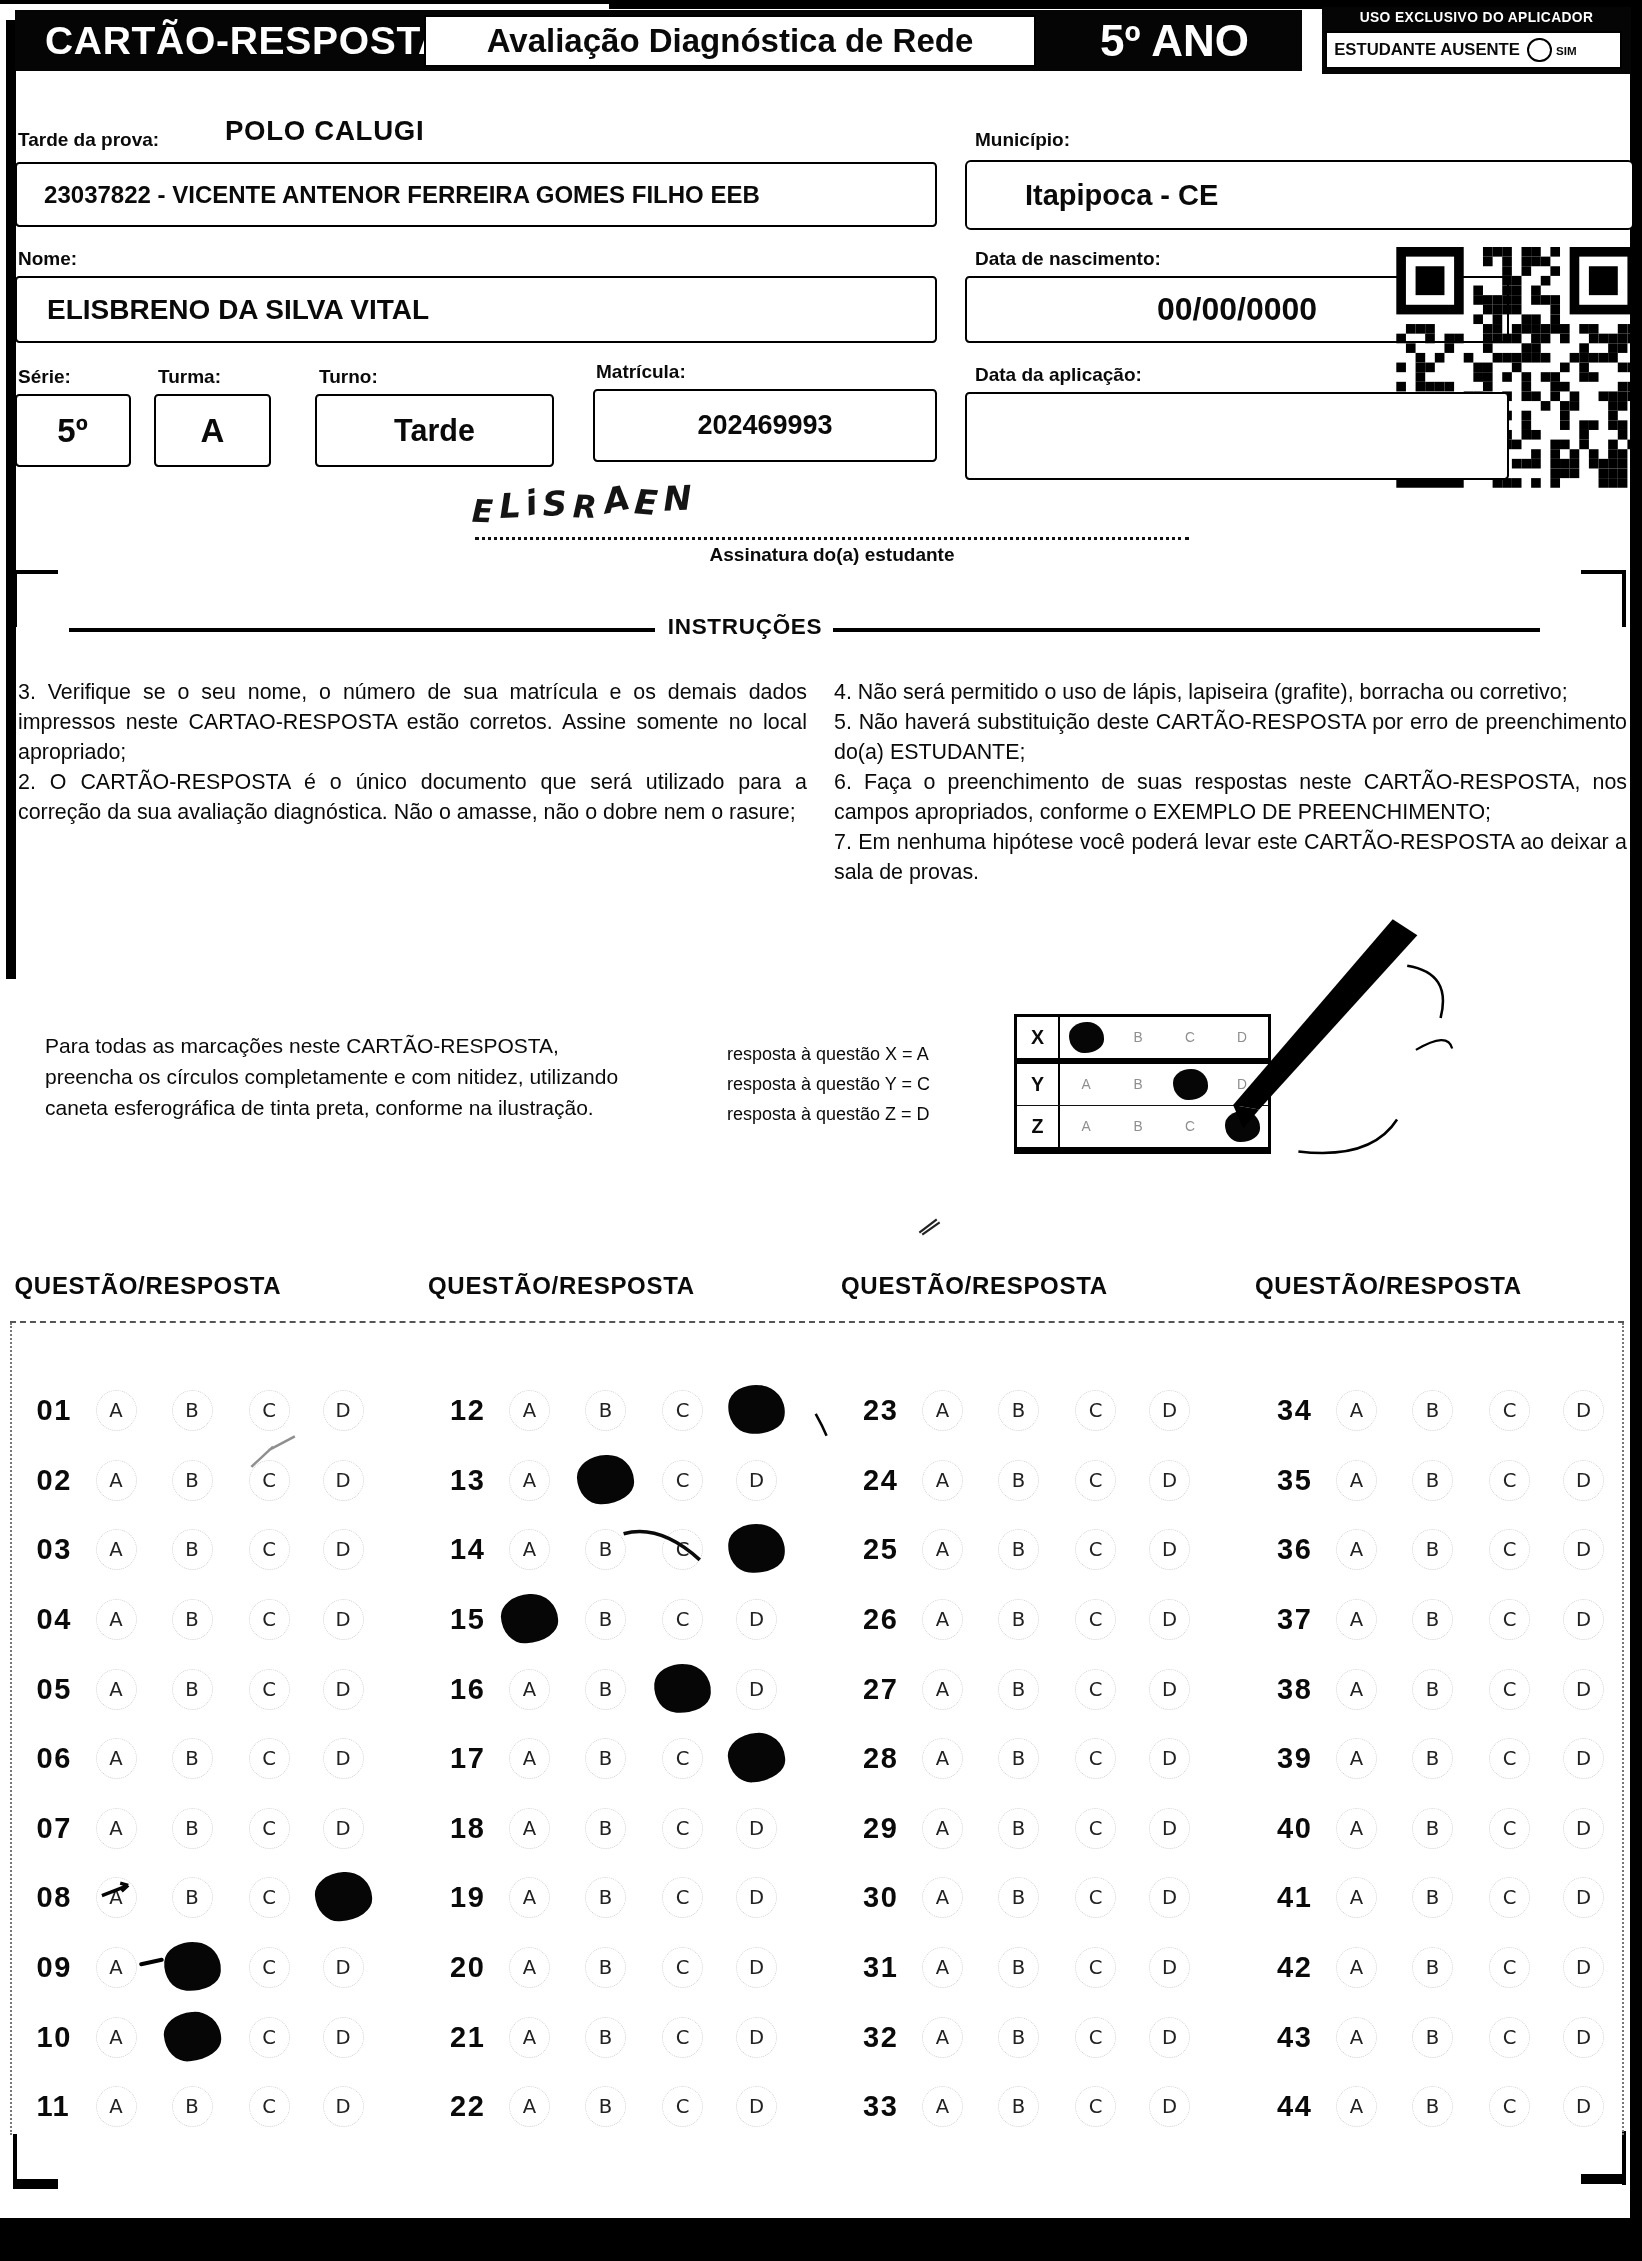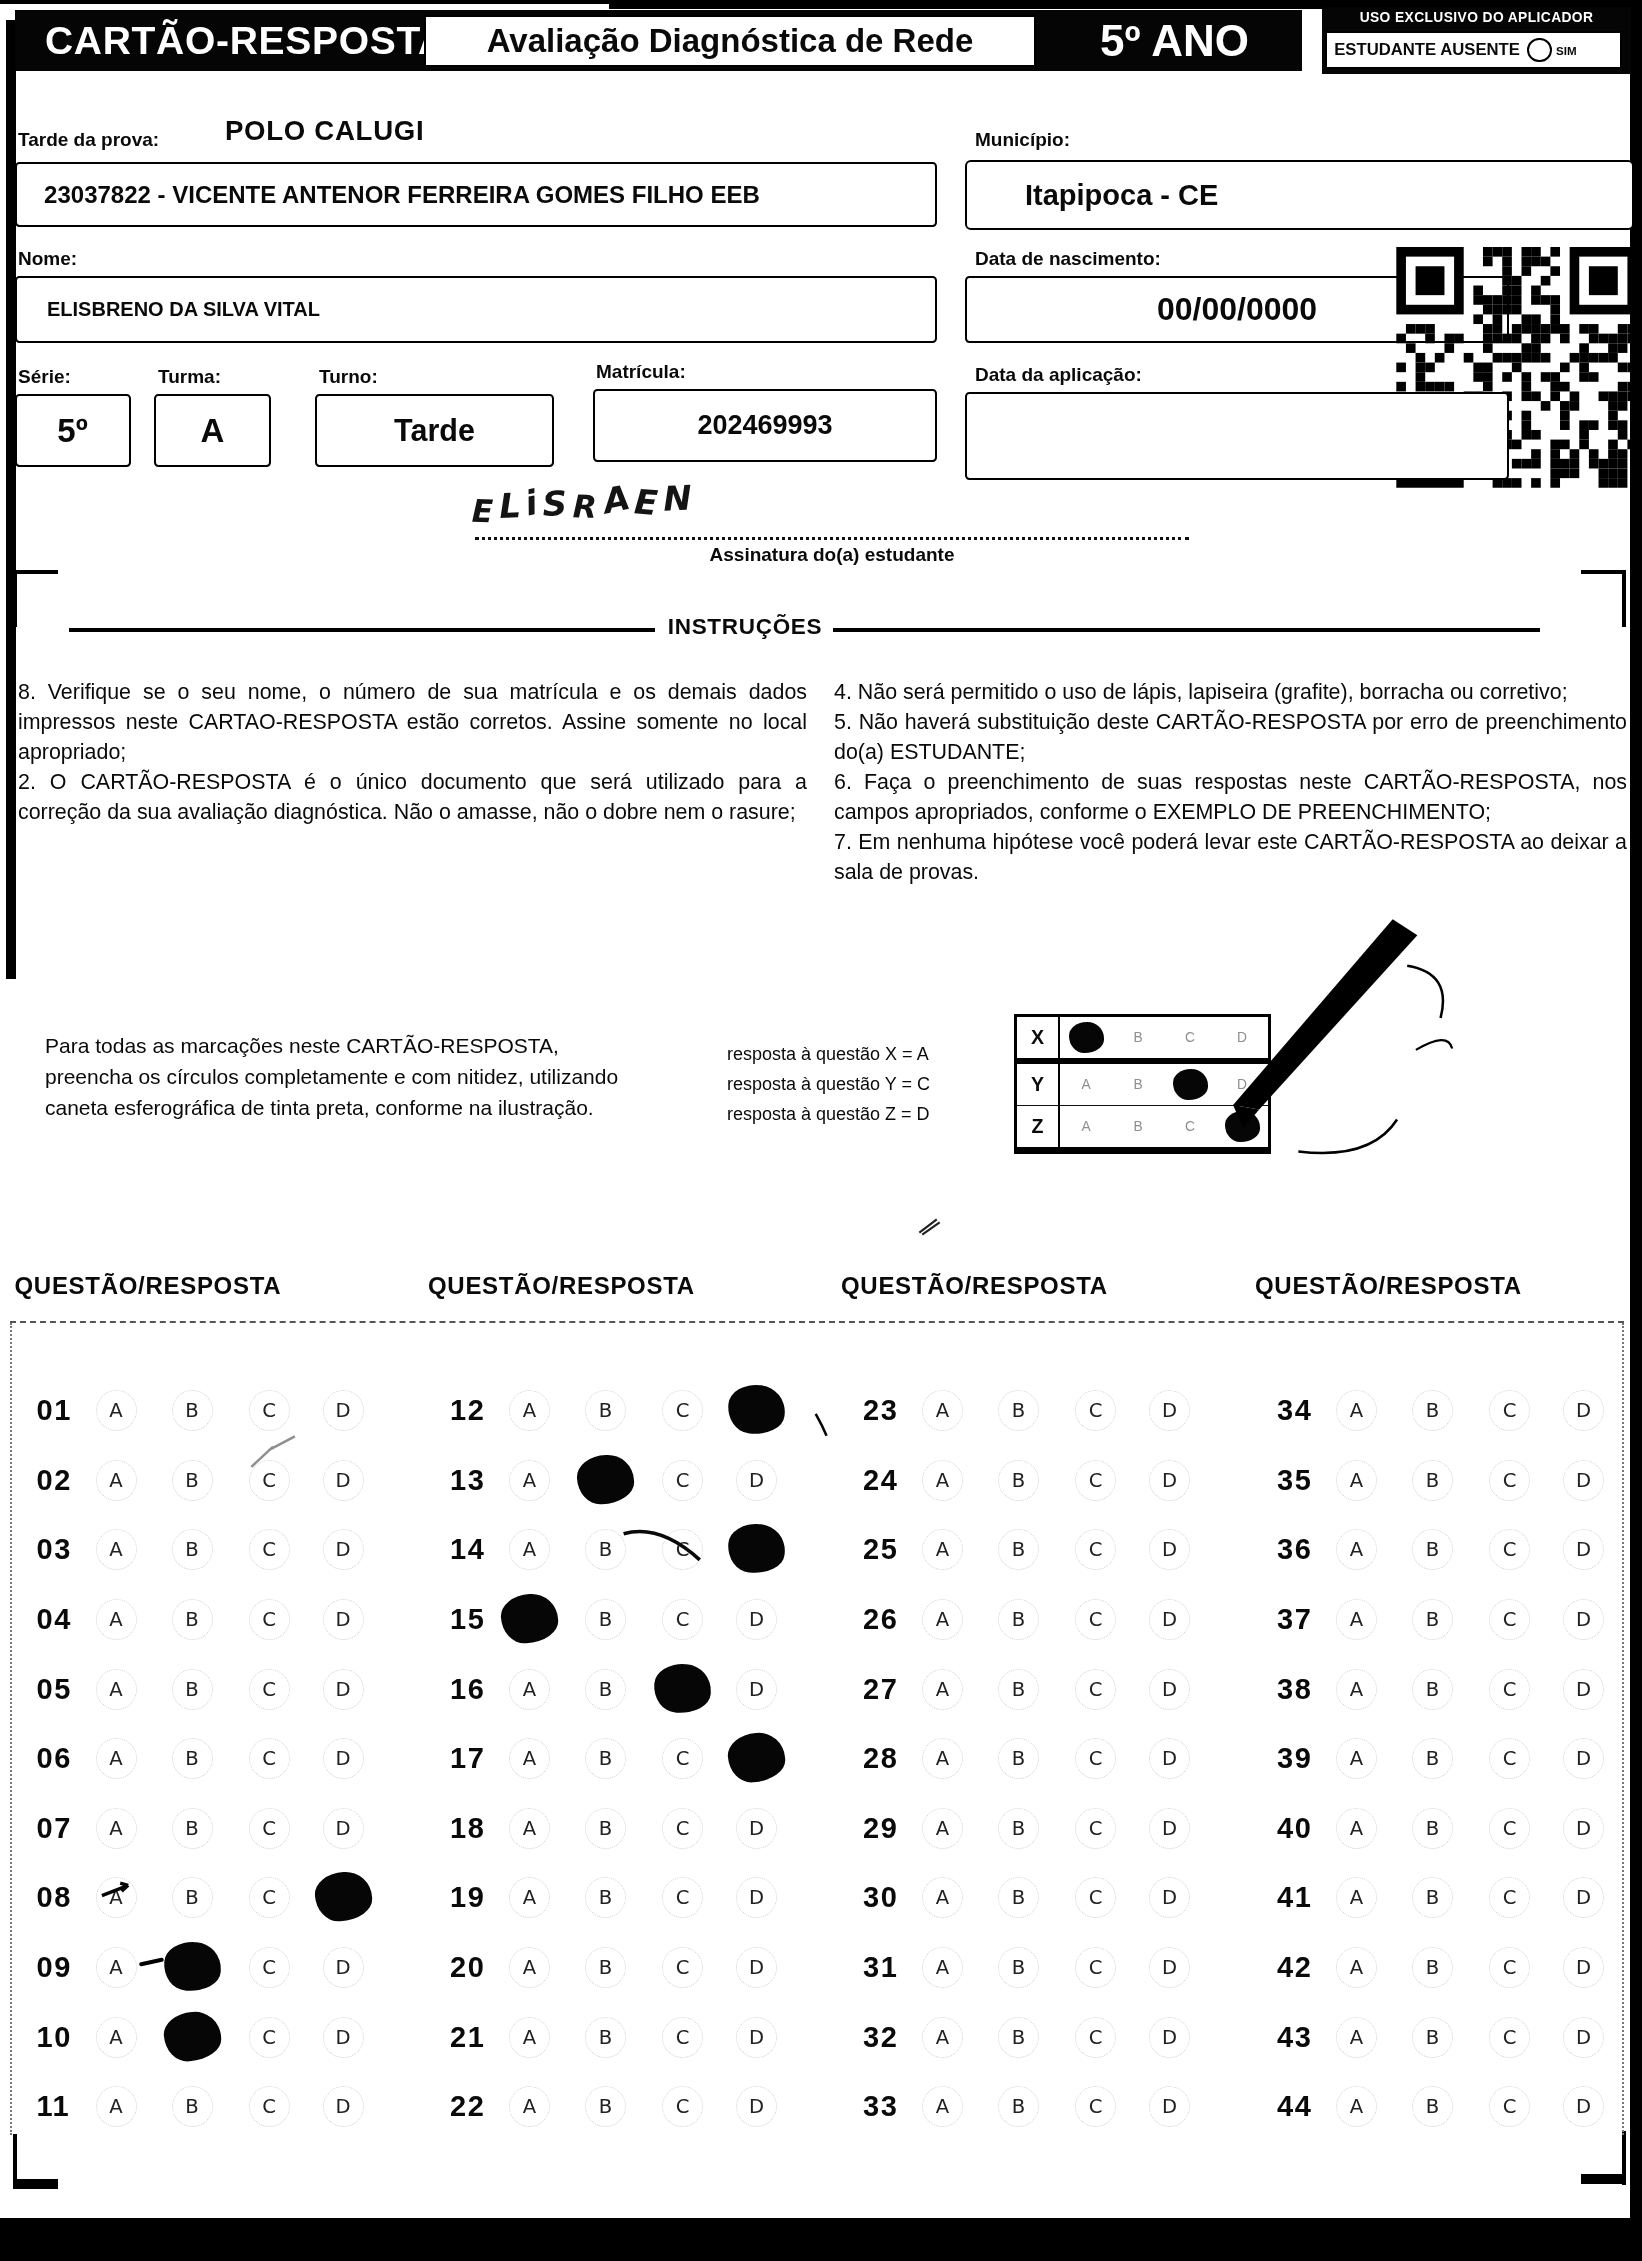--- a/index.html
+++ b/index.html
@@ -112,21 +112,21 @@
     <span class="val" style="font-size:24px;padding-left:27.6px;">23037822 - VICENTE ANTENOR FERREIRA GOMES FILHO EEB</span>
   </div>
 
   <div class="flabel" style="left:975px;top:129px;">Município:</div>
   <div class="fieldbox" style="left:965px;top:160px;width:669px;height:70px;border-radius:5.8px;">
     <span class="val" style="font-size:29px;padding-left:58px;">Itapipoca - CE</span>
   </div>
 
   <div class="flabel" style="left:18px;top:248px;">Nome:</div>
   <div class="fieldbox" style="left:14.5px;top:276px;width:922px;height:67px;">
-    <span class="val" style="font-size:20px;padding-left:30.5px;">ELISBRENO DA SILVA VITAL</span>
+    <span class="val" style="font-size:28px;padding-left:30.5px;">ELISBRENO DA SILVA VITAL</span>
   </div>
 
   <div class="flabel" style="left:975px;top:248px;">Data de nascimento:</div>
   <div class="fieldbox" style="left:965px;top:276px;width:544px;height:67px;justify-content:center;">
     <span class="val" style="font-size:32px;">00/00/0000</span>
   </div>
 
   <svg class="abs" id="qr" style="left:1396px;top:247px;" width="241" height="244" viewBox="0 0 332 337">
       <rect x="119.7" y="0.0" width="13.3" height="13.3" fill="#000"></rect>
       <rect x="133.0" y="0.0" width="13.3" height="13.3" fill="#000"></rect>
@@ -383,21 +383,21 @@
   <div class="bracket" style="left:1622px;top:570px;width:4.4px;height:57px;"></div>
   <div class="bracket" style="left:13px;top:2134px;width:4.4px;height:54px;"></div>
   <div class="bracket" style="left:13px;top:2179px;width:45px;height:10.2px;"></div>
   <div class="bracket" style="left:1622px;top:2131px;width:4.4px;height:54px;"></div>
   <div class="bracket" style="left:1581px;top:2174px;width:45px;height:10.2px;"></div>
 
   <div class="abs" id="instr-line-l"></div>
   <div class="abs" id="instr-title">INSTRUÇÕES</div>
   <div class="abs" id="instr-line-r"></div>
   <div class="instr-col" id="instr-left">
-      <p>8. Verifique se o seu nome, o número de sua matrícula e os demais dados impressos neste CARTAO-RESPOSTA estão corretos. Assine somente no local apropriado;</p>
+      <p>3. Verifique se o seu nome, o número de sua matrícula e os demais dados impressos neste CARTAO-RESPOSTA estão corretos. Assine somente no local apropriado;</p>
       <p>2. O CARTÃO-RESPOSTA é o único documento que será utilizado para a correção da sua avaliação diagnóstica. Não o amasse, não o dobre nem o rasure;</p>
     </div>
   <div class="instr-col" id="instr-right">
       <p>4. Não será permitido o uso de lápis, lapiseira (grafite), borracha ou corretivo;</p>
       <p>5. Não haverá substituição deste CARTÃO-RESPOSTA por erro de preenchimento do(a) ESTUDANTE;</p>
       <p>6. Faça o preenchimento de suas respostas neste CARTÃO-RESPOSTA, nos campos apropriados, conforme o EXEMPLO DE PREENCHIMENTO;</p>
       <p>7. Em nenhuma hipótese você poderá levar este CARTÃO-RESPOSTA ao deixar a sala de provas.</p>
     </div>
 
   <div class="abs" id="example-legend">

